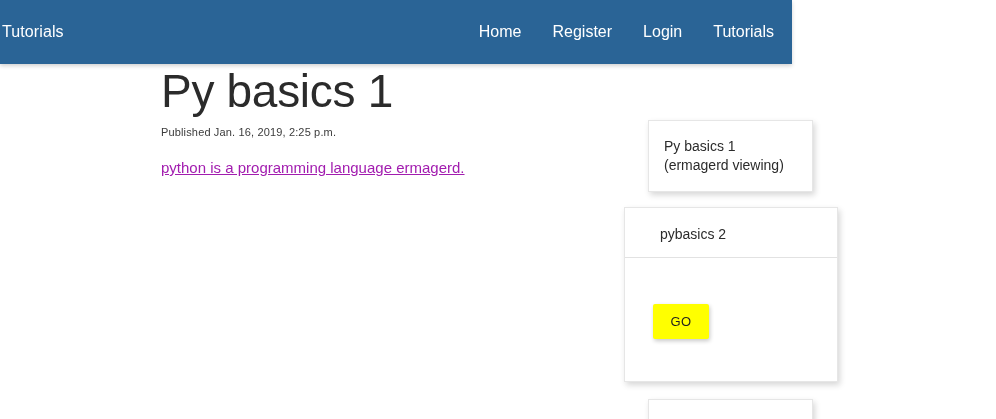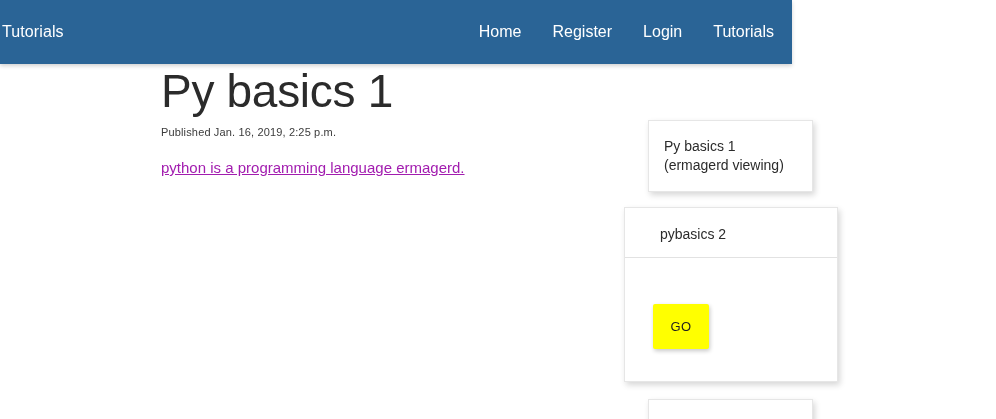--- a/index.html
+++ b/index.html
@@ -147,21 +147,21 @@
     left: 0;
     top: 50px;
     width: 100%;
     height: 124px;
   }
   .go-button {
     position: absolute;
     left: 28px;
     top: 46px;
     width: 56px;
-    height: 45px;
+    height: 35px;
     background: #ffff00;
     border: none;
     border-radius: 2px;
     color: #1f1f1f;
     font-family: "Liberation Sans", sans-serif;
     font-size: 13px;
     line-height: 35px;
     text-align: center;
     letter-spacing: 0.3px;
     cursor: pointer;

